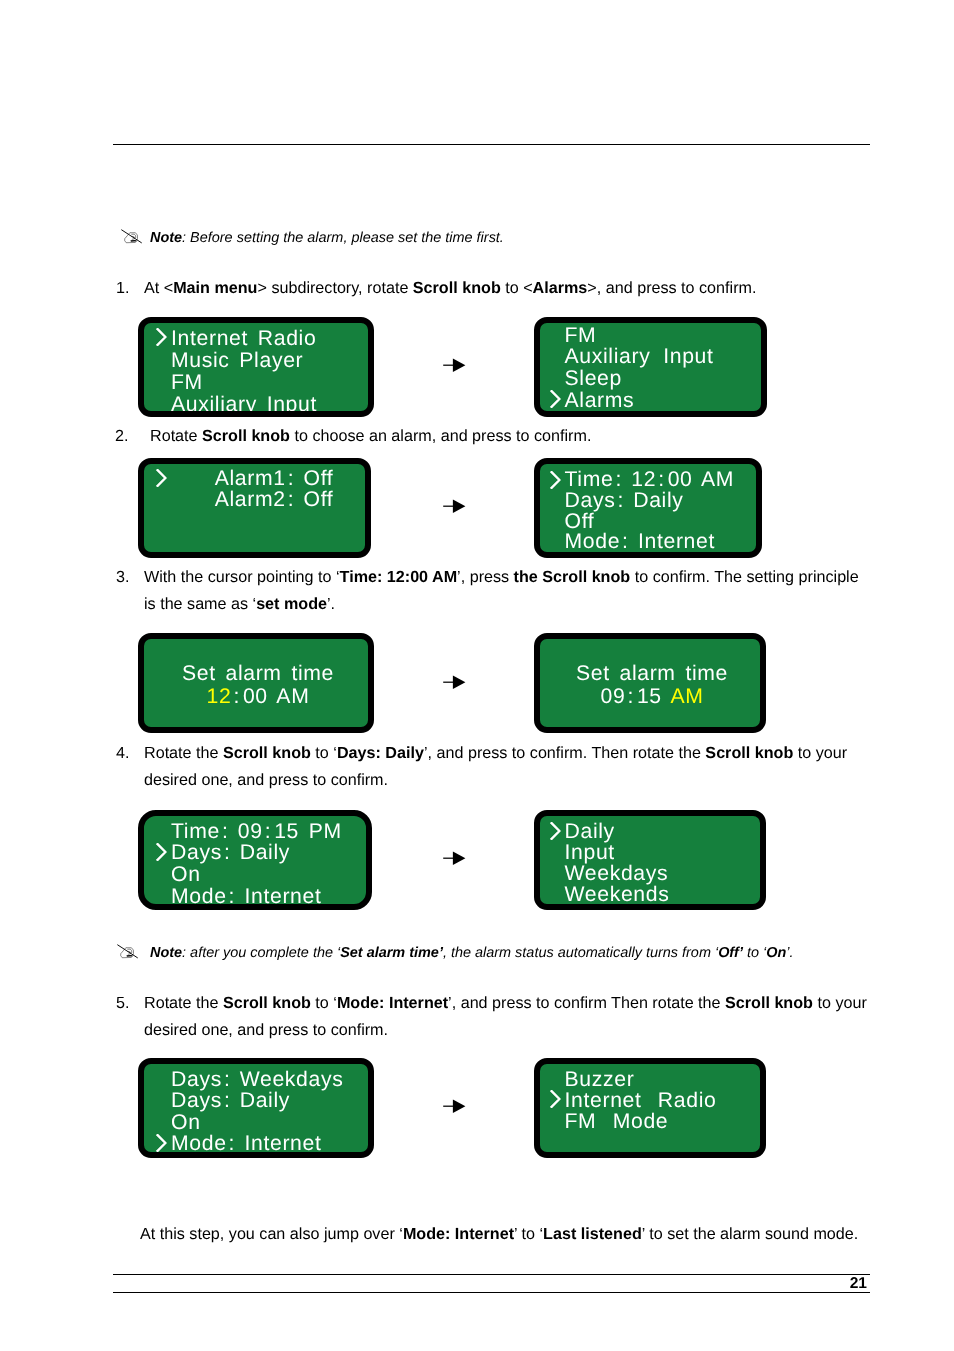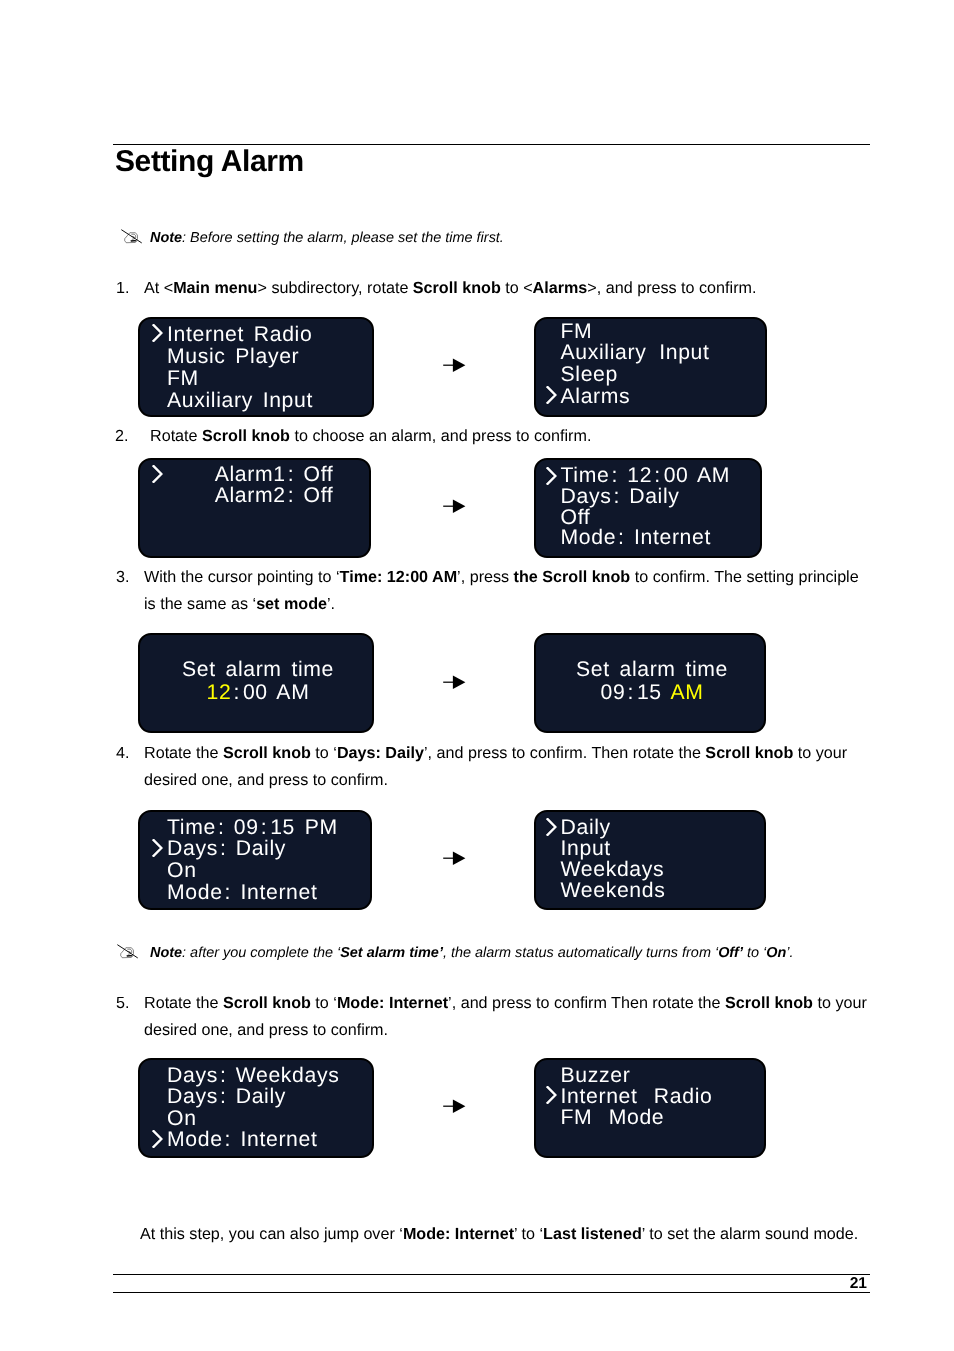--- a/index.html
+++ b/index.html
@@ -31,22 +31,22 @@
   .note b{font-style:italic;font-weight:bold;}
 
   
   .step{position:absolute;font-size:16.15px;line-height:27px;}
   .step .num{position:absolute;left:0;top:0;}
   .step .body{display:block;}
 
   .closing{position:absolute;font-size:16.15px;line-height:27px;}
 
   
-  .lcd{position:absolute;background:#0f172a;
-       border:2px solid #000000;border-radius:13px;box-sizing:border-box;
+  .lcd{position:absolute;background:#15803d;
+       border:6px solid #000000;border-radius:13px;box-sizing:border-box;
        overflow:hidden;}
   .lcd .rows{position:absolute;left:0;top:0;width:100%;}
   .lcd .row{position:relative;height:22.05px;line-height:22.05px;
        white-space:pre;font-size:21.2px;letter-spacing:0.65px;word-spacing:3.2px;
        color:#ffffff;font-family:"Liberation Sans",sans-serif;}
   .lcd .row .cur{position:absolute;left:0;top:0.5px;width:16px;text-align:left;line-height:0;}
   .lcd .row .txt{display:inline-block;margin-left:15px;}
   .lcd.centered .row .txt{margin-left:0;}
   .lcd.centered .row{text-align:center;}
   .lcd .col{padding:0 9.3px 0 2.0px;}
@@ -55,21 +55,20 @@
 
   
   .arrow{position:absolute;width:24px;height:14.4px;}
 </style>
 </head>
 <body>
 
 <div class="page">
 
   <div class="rule" id="rule-header"></div>
-  <div class="page-title">Setting Alarm</div>
 
   <div class="note" style="left:119px;top:227.5px;">
     <span class="nicon">
       <svg width="23" height="19" viewBox="0 0 24 20" xmlns="http://www.w3.org/2000/svg">
         <path d="M11.3 5.0 L17.2 5.0 L19.3 7.5 L19.4 11.0 L18.4 13.2 L17.1 15.2 L7.5 15.5 L5.9 13.4 L5.9 11.3 L8.9 7.8 Z" fill="none" stroke="#000" stroke-width="0.5"></path>
         <path d="M12.9 6.6 L15.8 6.5 L17.4 7.9 L17.5 10.0 L16.1 11.4 L13.4 11.9" fill="none" stroke="#000" stroke-width="0.5"></path>
         <path d="M13.0 9.0 L15.3 9.0 L16.4 10.0 L15.7 11.2" fill="none" stroke="#000" stroke-width="0.5"></path>
         <path d="M12.0 13.0 L17.2 12.5 L18.6 13.9 L12.4 14.6 Z" fill="#000"></path>
         <path d="M2.7 2.0 L23.5 15.5" stroke="#000" stroke-width="1.0" fill="none" stroke-linecap="round"></path>
       </svg>
@@ -154,21 +153,21 @@
         <div class="row" style="height: 23px; line-height: 23px;"><span class="txt">Set alarm time</span></div>
         <div class="row" style="height: 23px; line-height: 23px;"><span class="txt">09<span class="colt">:</span>15 <span class="hl">AM</span></span></div>
       </div>
   </div>
 
   <div class="step" style="left:116px;top:739.5px;width:740px;">
     <span class="num">4.</span>
     <span class="body" style="margin-left:28px;">Rotate the <b>Scroll knob</b> to ‘<b>Days: Daily</b>’, and press to confirm. Then rotate the <b>Scroll knob</b> to your desired one, and press to confirm.</span>
   </div>
 
-  <div class="lcd" id="screen-alarm-detail-days" style="left:138px;top:810px;width:234px;height:100px;">
+  <div class="lcd" id="screen-alarm-detail-days" style="left:138px;top:810px;width:234px;height:100px;border-radius:18px;">
     <div class="rows" style="left:12px;top:4.5px;">
         <div class="row" style="height: 21.9px; line-height: 21.9px;"><span class="cur"></span><span class="txt">Time<span class="col">:</span>09<span class="colt">:</span>15 PM</span></div>
         <div class="row" style="height: 21.9px; line-height: 21.9px;"><span class="cur"><svg width="11" height="18" viewBox="0 0 11 18" xmlns="http://www.w3.org/2000/svg">
               <path d="M1.6 1.2 L9.4 9 L1.6 16.8" fill="none" stroke="#ffffff" stroke-width="2.4" stroke-linecap="square" stroke-linejoin="miter"></path>
             </svg></span><span class="txt">Days<span class="col">:</span>Daily</span></div>
         <div class="row" style="height: 21.9px; line-height: 21.9px;"><span class="cur"></span><span class="txt">On</span></div>
         <div class="row" style="height: 21.9px; line-height: 21.9px;"><span class="cur"></span><span class="txt">Mode<span class="col">:</span>Internet</span></div>
       </div>
   </div>
   <svg class="arrow" style="left:442.5px;top:851.4px;" viewBox="0 0 24 14" xmlns="http://www.w3.org/2000/svg">

